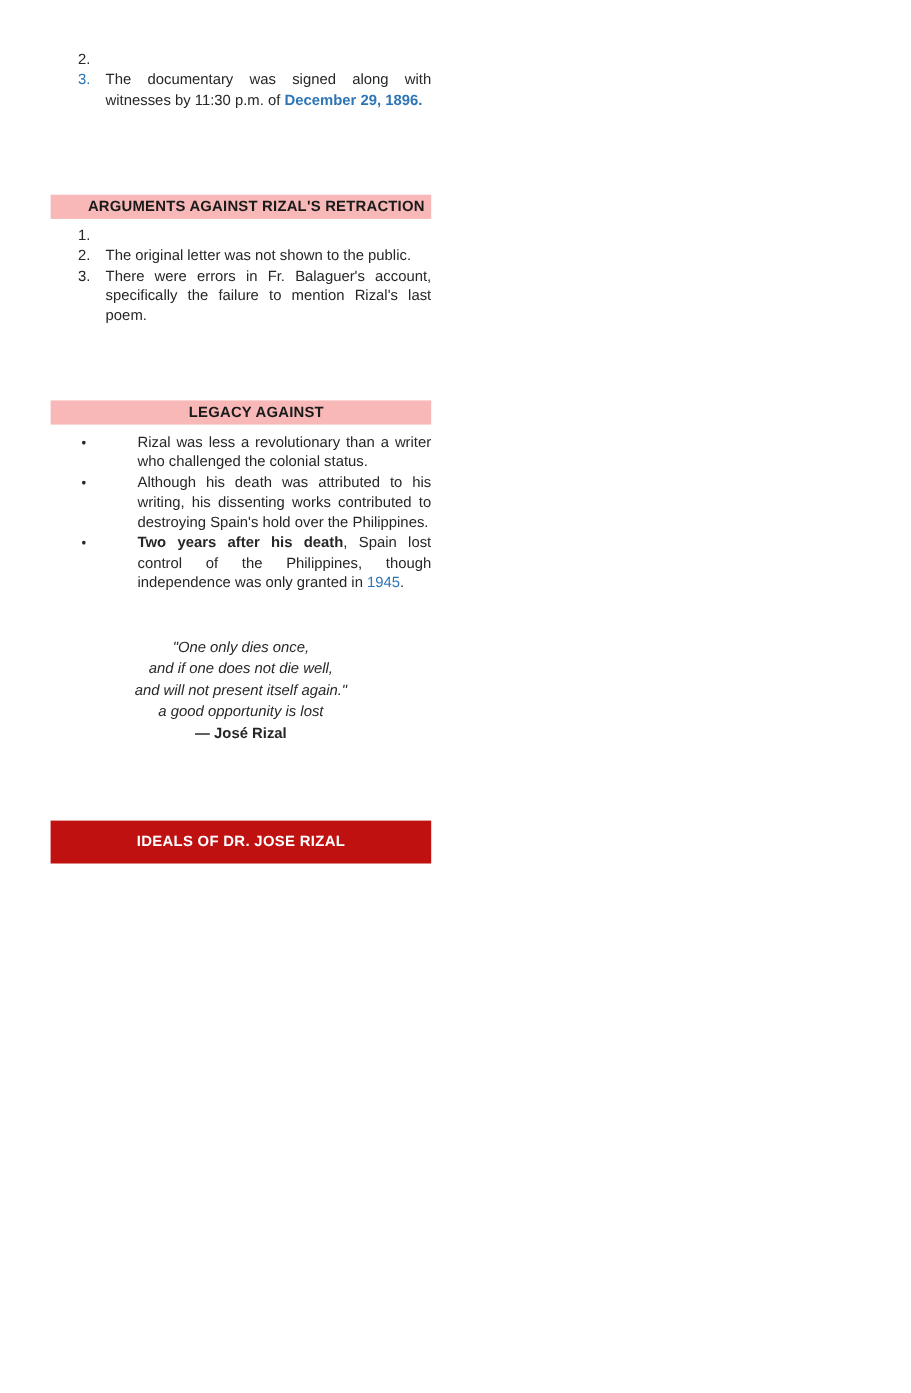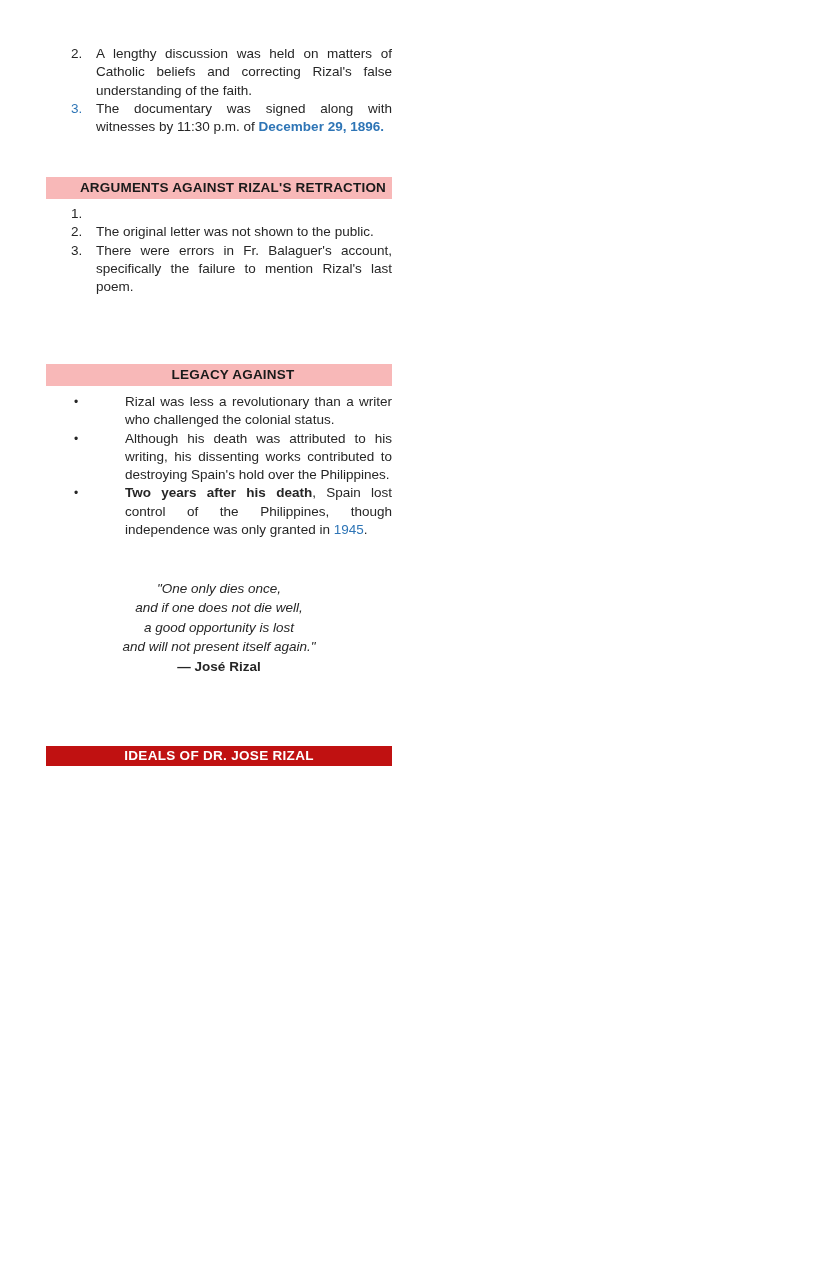--- a/index.html
+++ b/index.html
@@ -31,21 +31,21 @@
     height: 22px;
     background: #f8b8b8;
     display: flex; align-items: center; justify-content: center;
     font-weight: bold;
     font-size: 13.5px;
     color: #1a1a1a;
     letter-spacing: 0.2px;
     padding-left: 28px;
   }
   .banner-bar {
-    height: 20px;
+    height: 39px;
     background: #c01111;
     display: flex; align-items: center; justify-content: center;
     font-weight: bold;
     font-size: 13.5px;
     color: #ffffff;
     letter-spacing: 0.3px;
   }
   .quote-block {
     text-align: center;
     font-style: italic;
@@ -58,21 +58,20 @@
   }
   .blue { color: #2e75b6; }
   .bold { font-weight: bold; }
 </style>
 </head>
 <body>
 
 <section class="col" style="top: 45px;">
   <div class="num-item">
     <span class="num">2.</span>
-    <div class="li-text">A lengthy discussion was held on matters of Catholic beliefs and correcting Rizal's false understanding of the faith.</div>
   </div>
   <div class="num-item">
     <span class="num blue">3.</span>
     <div class="li-text"><span>The documentary was signed along with witnesses by 11:30 p.m. of </span><span class="blue bold">December 29, 1896.</span><span></span></div>
   </div>
 </section>
 
 <div class="col section-bar" style="top: 177px;">
   <span>ARGUMENTS AGAINST RIZAL'S RETRACTION</span>
 </div>
@@ -106,20 +105,20 @@
   </div>
   <div class="bul-item">
     <span class="bullet">•</span>
     <div class="li-text"><span class="bold">Two years after his death</span><span>, Spain lost control of the Philippines, though independence was only granted in </span><span class="blue">1945</span><span>.</span></div>
   </div>
 </section>
 
 <section class="col quote-block" style="top: 579px;">
   <div>"One only dies once,</div>
   <div>and if one does not die well,</div>
+  <div>and will not present itself again."</div>
   <div>a good opportunity is lost</div>
-  <div>and will not present itself again."</div>
   <div class="quote-attribution">— José Rizal</div>
 </section>
 
 <div class="col banner-bar" style="top: 746px;">
   <span>IDEALS OF DR. JOSE RIZAL</span>
 </div>
 
 </body></html>

